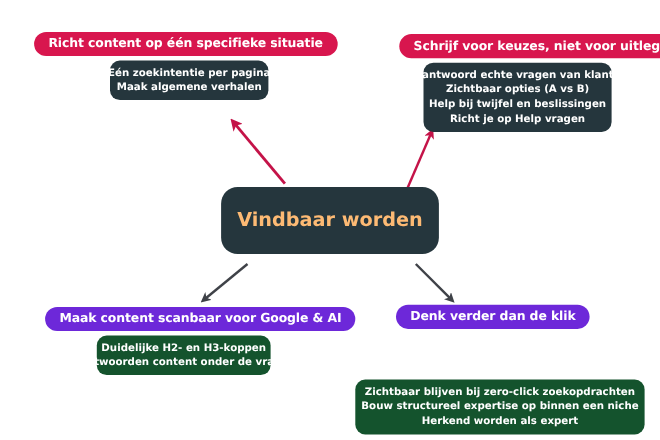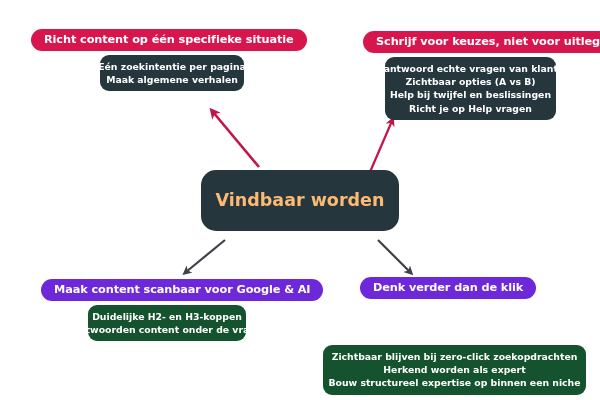--- a/index.html
+++ b/index.html
@@ -153,17 +153,17 @@
 
   <div class="detail detail-purple" id="detail-bl">
     <span class="line">Duidelijke H2- en H3-koppen</span>
     <span class="line">Antwoorden content onder de vraag</span>
   </div>
 
   <div class="pill pill-olive" id="pill-br">Denk verder dan de klik</div>
 
   <div class="detail detail-purple" id="detail-br">
     <span class="line">Zichtbaar blijven bij zero-click zoekopdrachten</span>
+    <span class="line">Bouw structureel expertise op binnen een niche</span>
     <span class="line">Herkend worden als expert</span>
-    <span class="line">Bouw structureel expertise op binnen een niche</span>
   </div>
 
 </div>
 
 </body></html>

